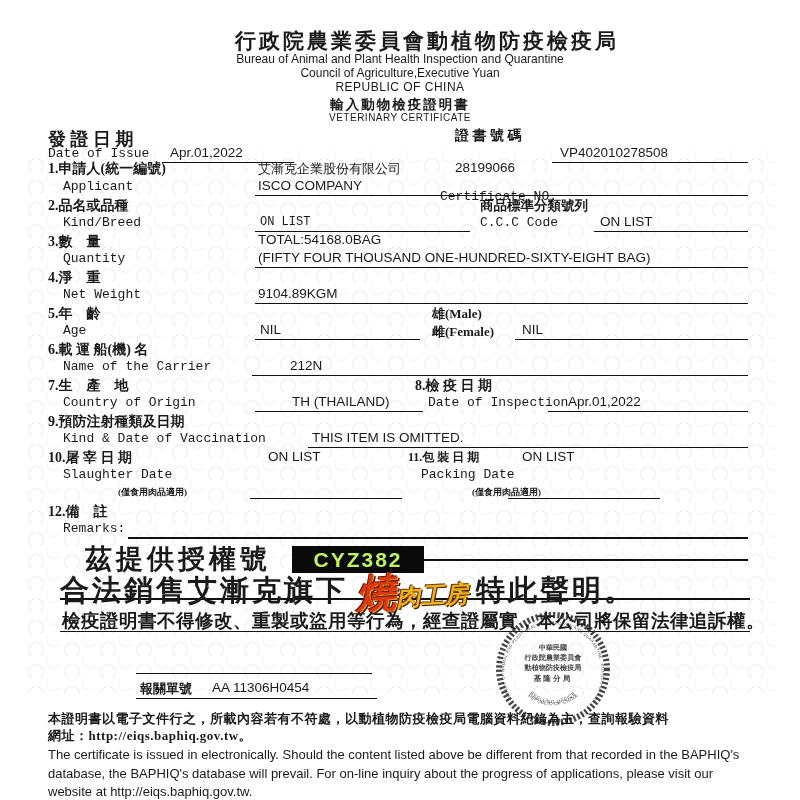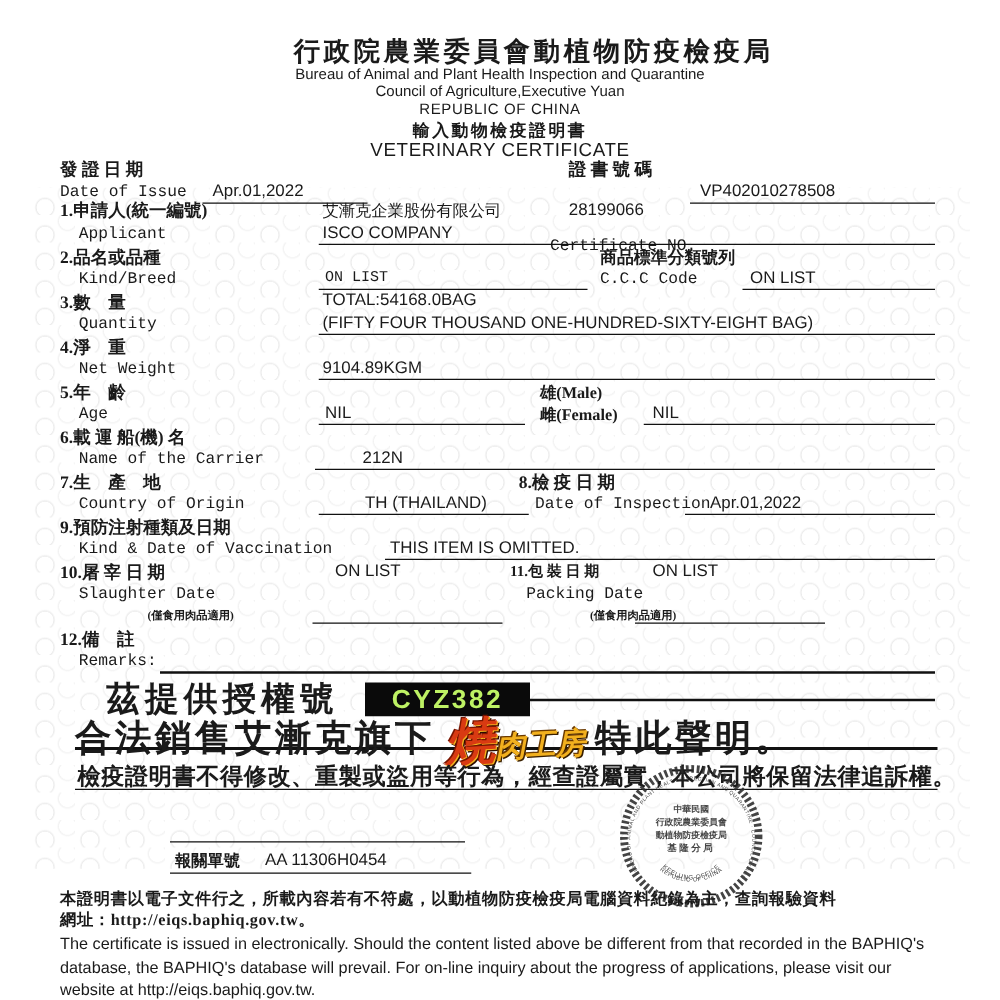--- a/index.html
+++ b/index.html
@@ -52,23 +52,23 @@
 <body>
 
 <div class="page">
   <div class="watermark"></div>
 
   <div class="abs ctr zh" style="top:27px; font-size:21px; letter-spacing:3px;margin-left:27px;">行政院農業委員會動植物防疫檢疫局</div>
   <div class="abs ctr" style="top:52px; font-size:12px;">Bureau of Animal and Plant Health Inspection and Quarantine</div>
   <div class="abs ctr" style="top:66px; font-size:12px;">Council of Agriculture,Executive Yuan</div>
   <div class="abs ctr" style="top:80px; font-size:12px; letter-spacing:0.5px;">REPUBLIC OF CHINA</div>
   <div class="abs ctr zh" style="top:96px; font-size:13.5px; letter-spacing:2px;">輸入動物檢疫證明書</div>
-  <div class="abs ctr" style="top:112px; font-size:15px; letter-spacing:0.5px;">VETERINARY CERTIFICATE</div>
+  <div class="abs ctr" style="top:112px; font-size:10px; letter-spacing:0.5px;">VETERINARY CERTIFICATE</div>
 
-  <div class="abs zh" style="left:48px; top:127px; font-size:14px;">發 證 日 期</div>
+  <div class="abs zh" style="left:48px; top:127px; font-size:18px;">發 證 日 期</div>
   <div class="abs zh" style="left:455px; top:127px; font-size:14px;">證 書 號 碼</div>
   <div class="abs en" style="left:48px; top:146px;">Date of Issue</div>
   <div class="abs val" style="left:170px; top:145px;">Apr.01,2022</div>
   <div class="hline" style="left:162px; top:162px; width:132px;"></div>
   <div class="abs en" style="left:440px; top:146px;margin-top:43px;">Certificate NO.</div>
   <div class="abs val" style="left:560px; top:145px;">VP402010278508</div>
   <div class="hline" style="left:552px; top:162px; width:196px;"></div>
 
   <div class="abs zh" style="left:48px; top:160px; font-size:14px;">1.申請人(統一編號)</div>
   <div class="abs zh" style="left:258px; top:160px; font-size:13px; font-weight:normal;">艾漸克企業股份有限公司</div>

